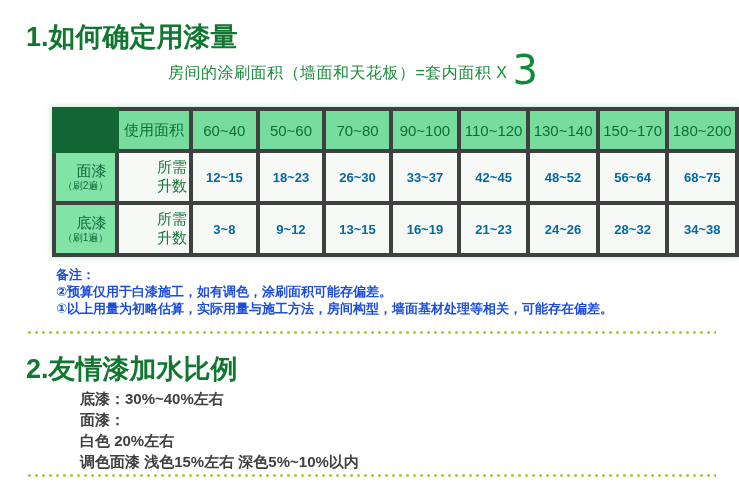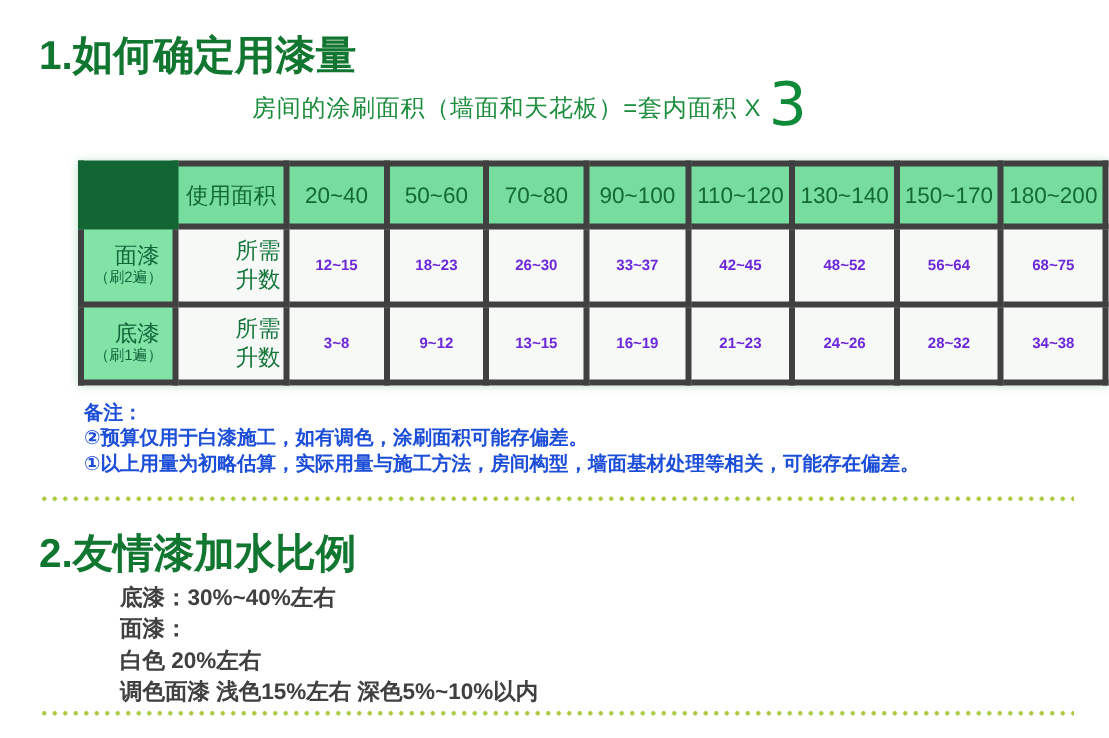--- a/index.html
+++ b/index.html
@@ -109,22 +109,22 @@
     margin-top: 1px;
   }
   td.row-label-cell {
     background: #f7f9f7;
     color: #14753a;
     font-size: 15px;
     padding-left: 36px;
   }
   td.value-cell {
     background: #f7f9f7;
-    color: #6d28d9;
-    font-size: 10px;
+    color: #0369a1;
+    font-size: 13px;
     font-weight: bold;
   }
 
   
   .notes {
     position: absolute;
     left: 56px;
     top: 266px;
     color: #1d4ed8;
     font-size: 13px;
@@ -168,21 +168,21 @@
 
   <div class="formula-line">
     <span class="formula-text">房间的涂刷面积（墙面和天花板）=套内面积 X</span><span class="formula-multiplier">3</span>
   </div>
 
   <table class="paint-table">
     <tbody>
       <tr class="header-row">
         <td class="corner-cell"></td>
         <td class="header-cell col-label-cell">使用面积</td>
-        <td class="header-cell col-data-cell">20~40</td>
+        <td class="header-cell col-data-cell">60~40</td>
         <td class="header-cell col-data-cell">50~60</td>
         <td class="header-cell col-data-cell">70~80</td>
         <td class="header-cell col-data-cell">90~100</td>
         <td class="header-cell col-data-cell">110~120</td>
         <td class="header-cell col-data-cell">130~140</td>
         <td class="header-cell col-data-cell">150~170</td>
         <td class="header-cell col-data-cell">180~200</td>
       </tr>
 
       <tr>

